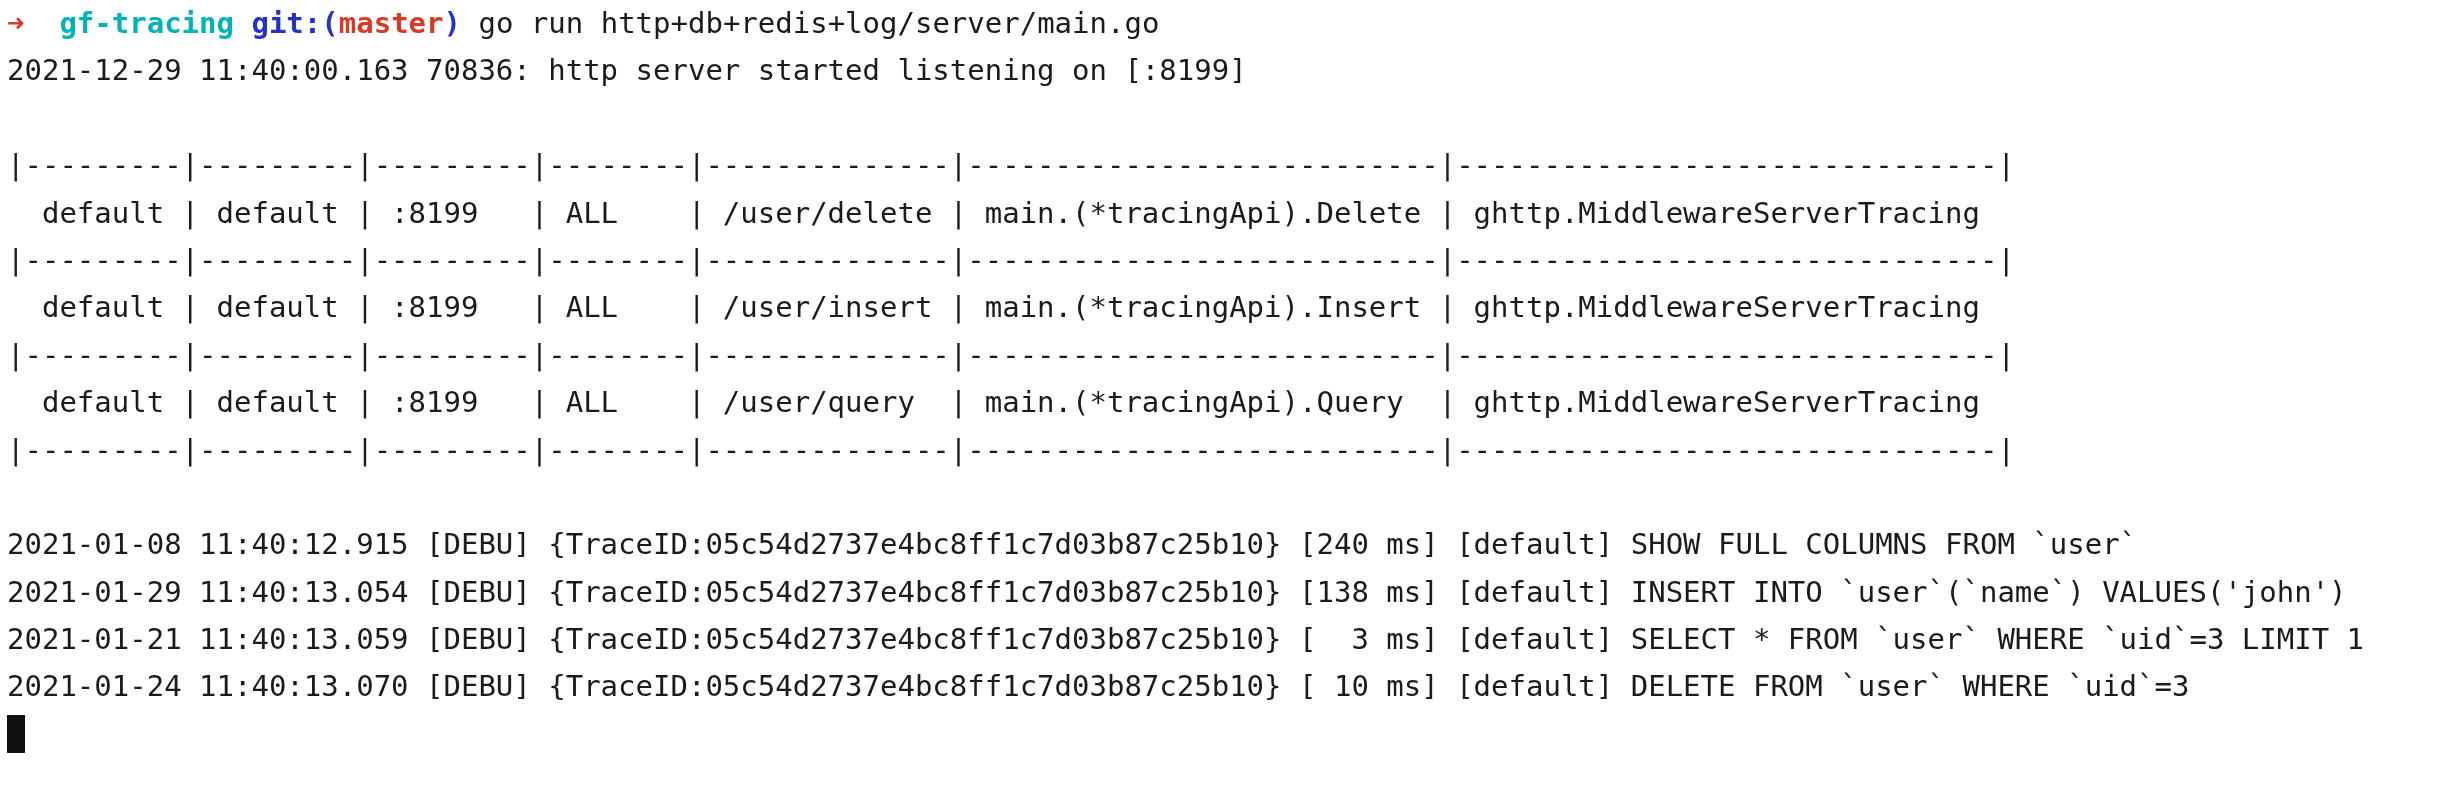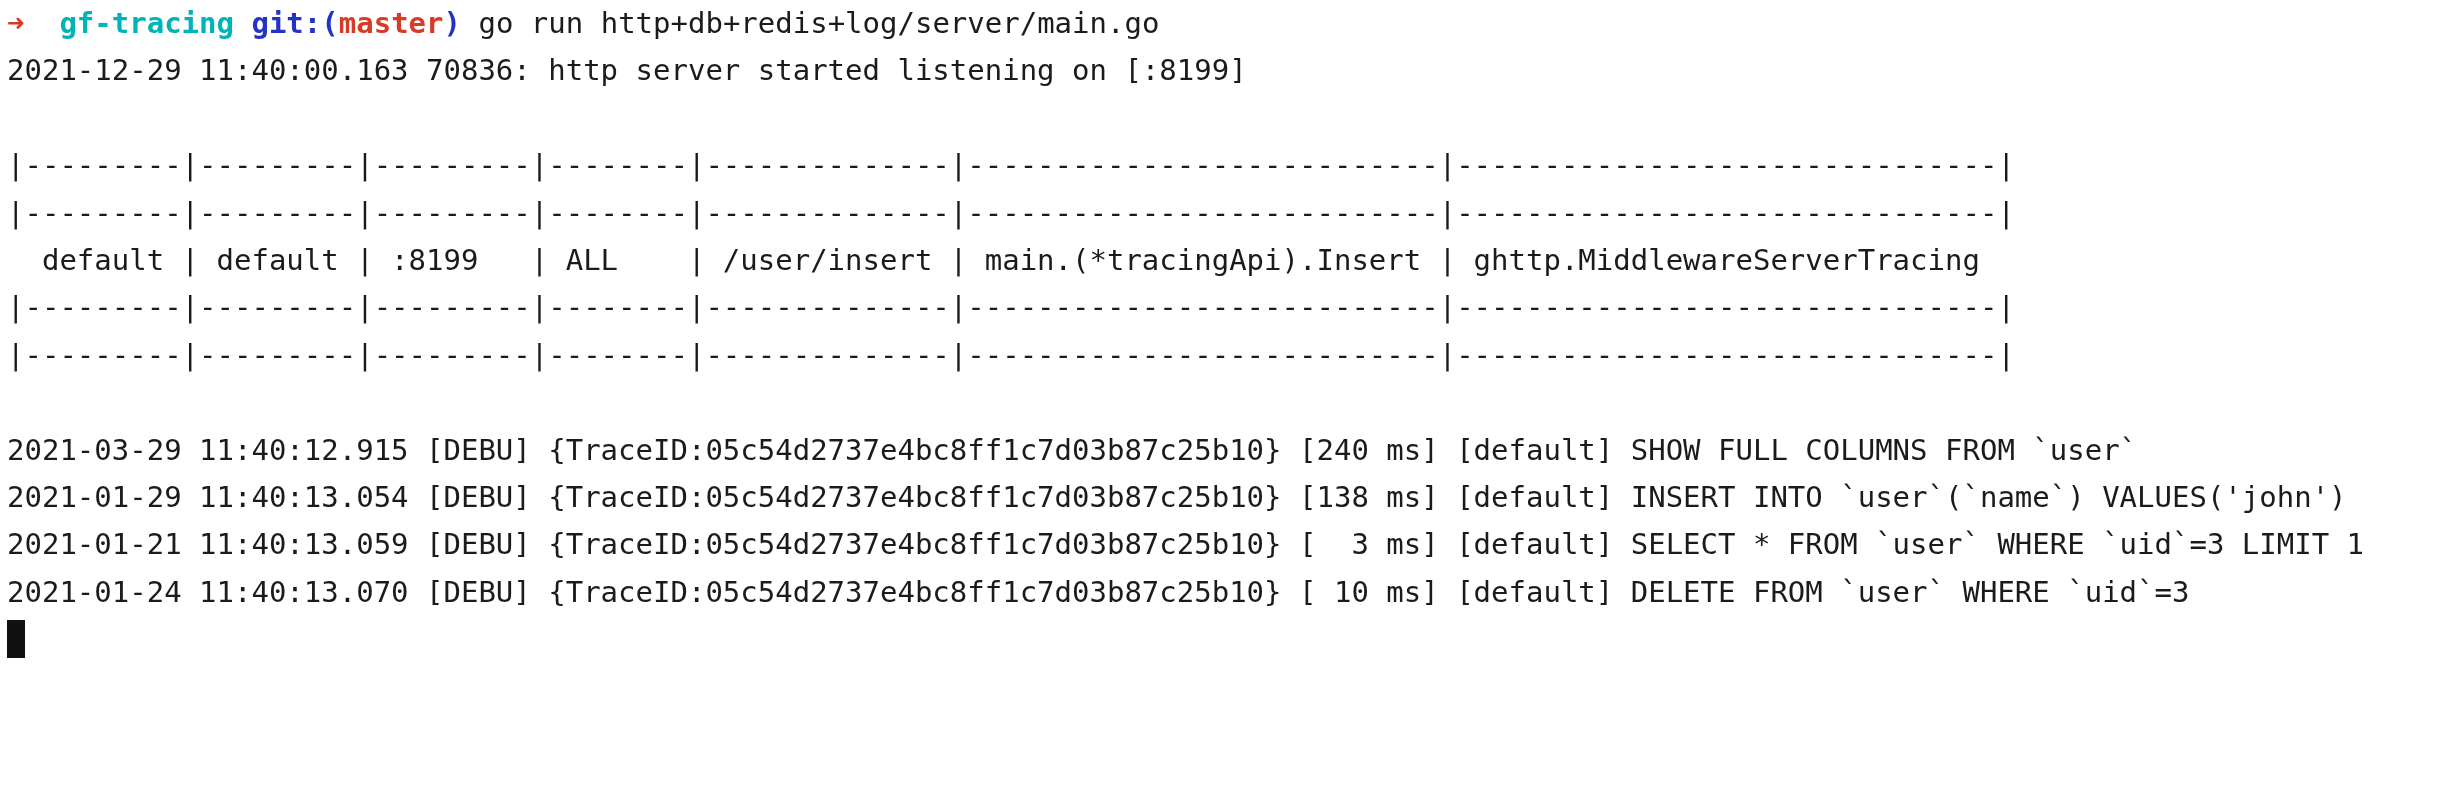--- a/index.html
+++ b/index.html
@@ -38,23 +38,25 @@
   }
 </style>
 </head>
 <body>
 
 <div class="terminal">
   <div class="line"><span class="c-red">➜  </span><span class="c-cyan">gf-tracing </span><span class="c-blue">git:(</span><span class="c-red">master</span><span class="c-blue">) </span><span>go run http+db+redis+log/server/main.go</span></div>
   <div class="line"><span>2021-12-29 11:40:00.163 70836: http server started listening on [:8199]</span></div>
   <div class="line"></div>
   <div class="line"><span>|---------|---------|---------|--------|--------------|---------------------------|-------------------------------|</span></div>
+  <div class="line"><span>  default | default | :8199   | ALL    | /user/delete | main.(*tracingApi).Delete | ghttp.MiddlewareServerTracing</span></div>
   <div class="line"><span>|---------|---------|---------|--------|--------------|---------------------------|-------------------------------|</span></div>
   <div class="line"><span>  default | default | :8199   | ALL    | /user/insert | main.(*tracingApi).Insert | ghttp.MiddlewareServerTracing</span></div>
   <div class="line"><span>|---------|---------|---------|--------|--------------|---------------------------|-------------------------------|</span></div>
+  <div class="line"><span>  default | default | :8199   | ALL    | /user/query  | main.(*tracingApi).Query  | ghttp.MiddlewareServerTracing</span></div>
   <div class="line"><span>|---------|---------|---------|--------|--------------|---------------------------|-------------------------------|</span></div>
   <div class="line"></div>
-  <div class="line"><span>2021-03-29 11:40:12.915 [DEBU] {TraceID:05c54d2737e4bc8ff1c7d03b87c25b10} [240 ms] [default] SHOW FULL COLUMNS FROM `user`</span></div>
+  <div class="line"><span>2021-01-08 11:40:12.915 [DEBU] {TraceID:05c54d2737e4bc8ff1c7d03b87c25b10} [240 ms] [default] SHOW FULL COLUMNS FROM `user`</span></div>
   <div class="line"><span>2021-01-29 11:40:13.054 [DEBU] {TraceID:05c54d2737e4bc8ff1c7d03b87c25b10} [138 ms] [default] INSERT INTO `user`(`name`) VALUES('john')</span></div>
   <div class="line"><span>2021-01-21 11:40:13.059 [DEBU] {TraceID:05c54d2737e4bc8ff1c7d03b87c25b10} [  3 ms] [default] SELECT * FROM `user` WHERE `uid`=3 LIMIT 1</span></div>
   <div class="line"><span>2021-01-24 11:40:13.070 [DEBU] {TraceID:05c54d2737e4bc8ff1c7d03b87c25b10} [ 10 ms] [default] DELETE FROM `user` WHERE `uid`=3</span></div>
   <div class="line"><span class="cursor"></span></div>
 </div>
 
 </body></html>

